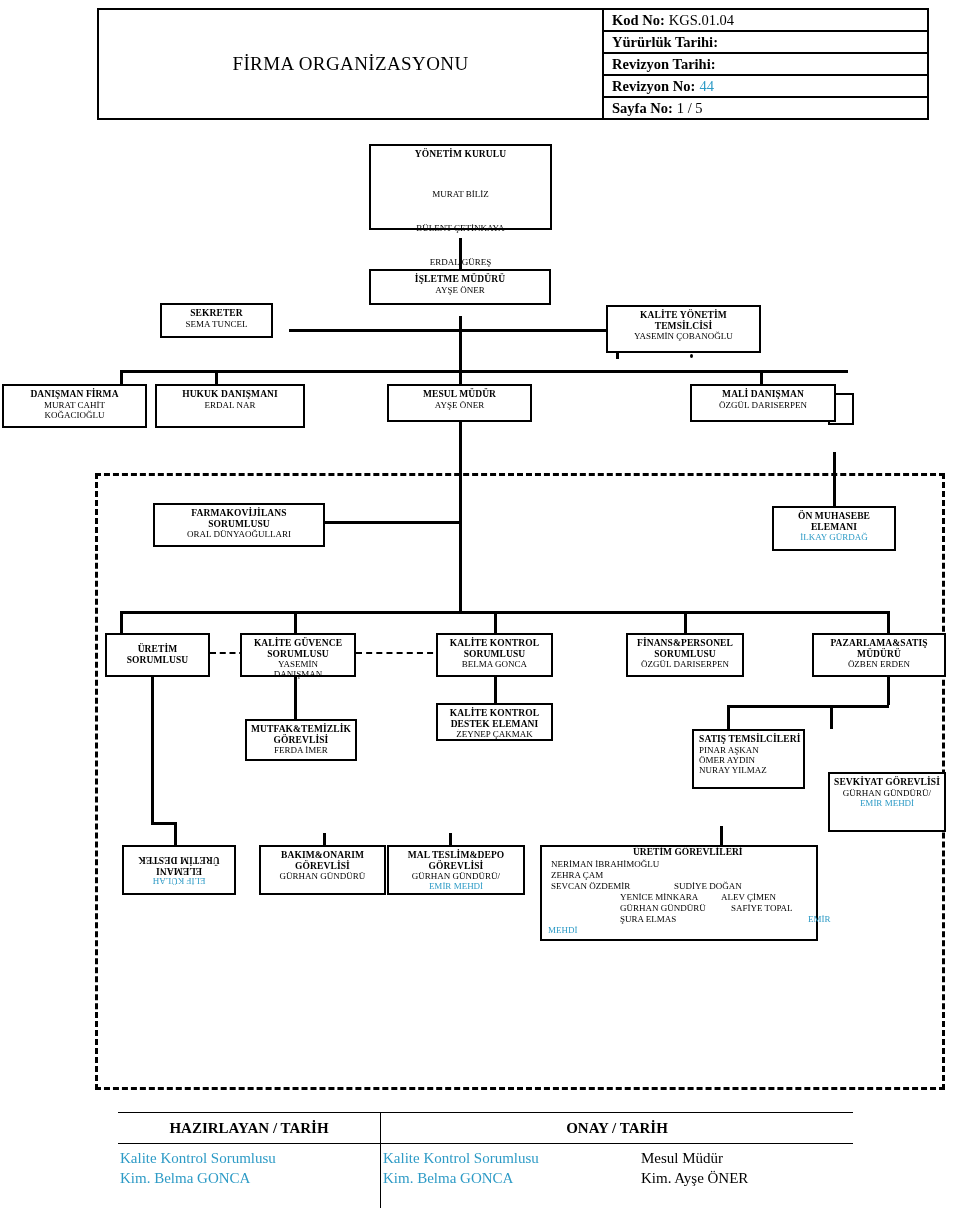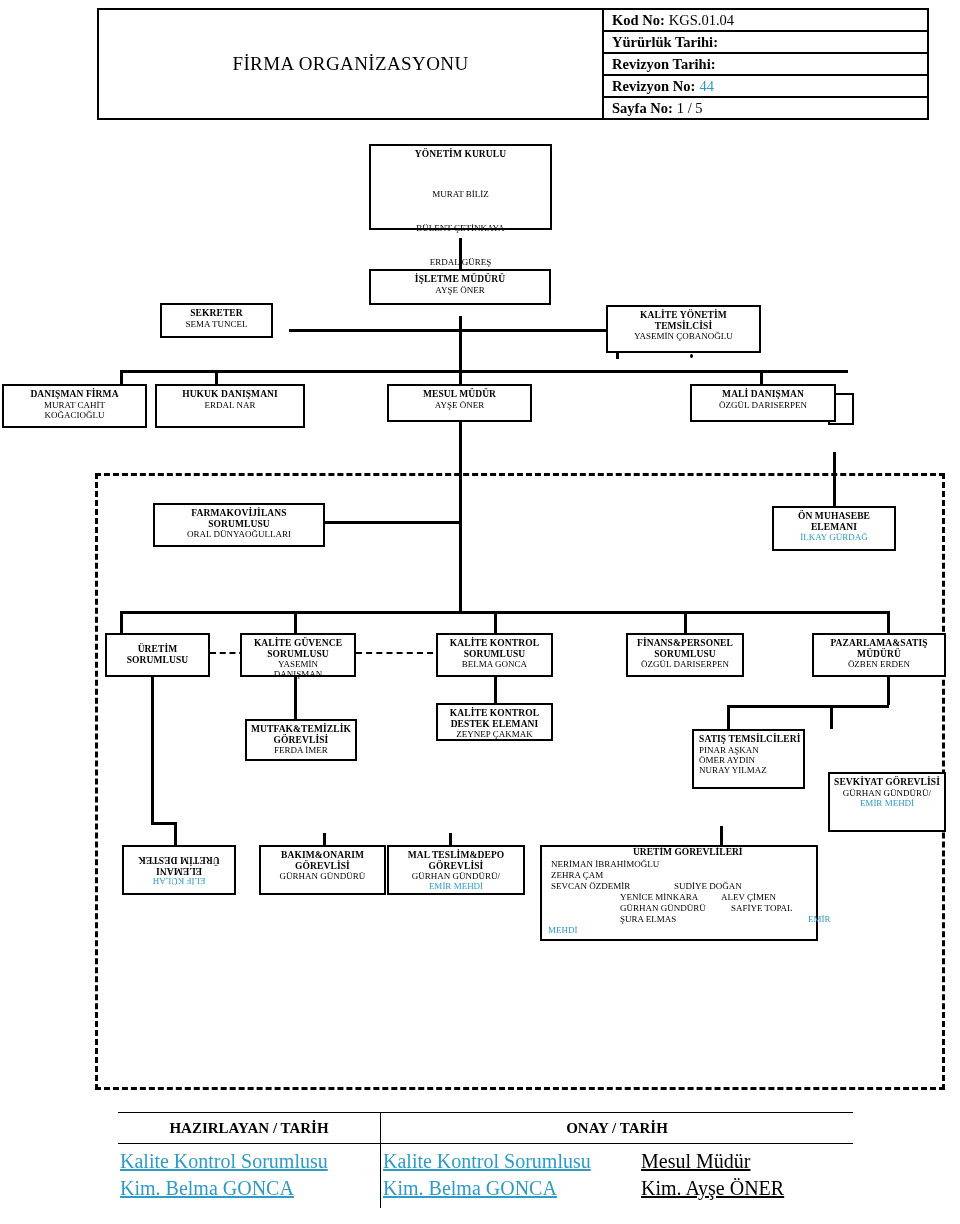--- a/index.html
+++ b/index.html
@@ -43,21 +43,21 @@
   .ug.b{font-weight:bold;font-size:9.5px;}
 
   
   .ftr{position:absolute;left:118px;top:1112px;width:735px;height:96px;border-top:1.5px solid #000;box-sizing:border-box;}
   .ftr-inner{display:flex;height:100%;}
   .ftr-col{box-sizing:border-box;}
   .ftr-c1{width:268px;border-right:1.5px solid #000;}
   .ftr-c2{flex:1;}
   .ftr-head{height:30px;display:flex;align-items:center;justify-content:center;border-bottom:1.5px solid #000;font-weight:bold;font-size:15px;}
   .ftr-body{padding:4px 2px 0 2px;display:flex;}
-  .ftr-cell{font-size:20px;line-height:1.35;text-decoration:underline;}
+  .ftr-cell{font-size:15px;line-height:1.35;}
   .ftr-cell.w1{width:258px;}
   .ftr-cell.w2{width:210px;}
 </style>
 </head>
 <body>
 
 <div id="page">
 
   <div class="hdr">
     <div class="hdr-left">

